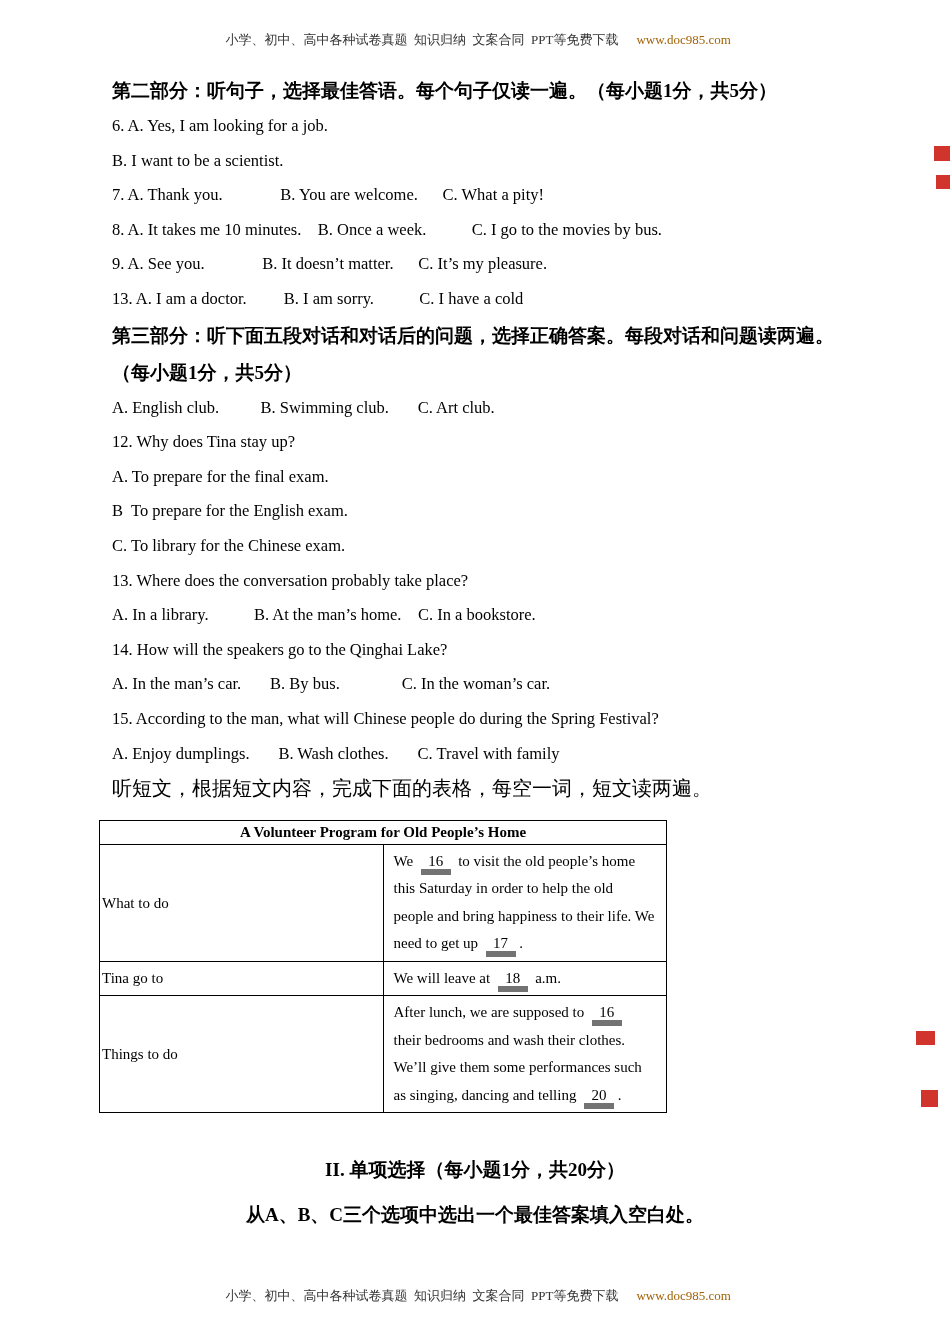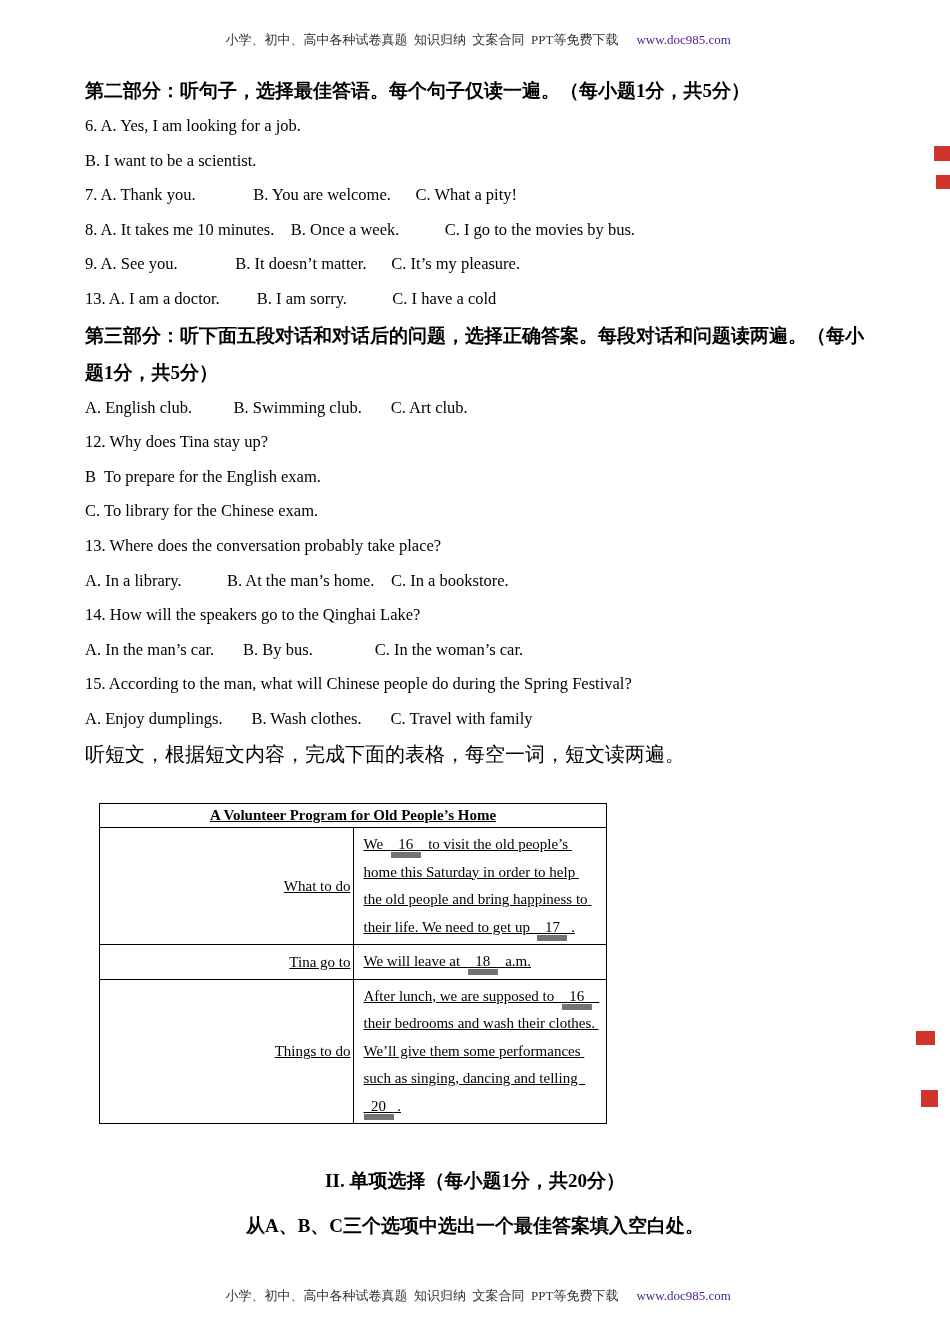--- a/index.html
+++ b/index.html
@@ -21,63 +21,63 @@
     width: 100%;
     text-align: center;
     font-size: 13px;
     color: #333333;
     white-space: pre;
   }
   .page-header { top: 15px; }
   .page-footer { top: 1271px; }
   .page-header .site-url, .page-footer .site-url {
     margin-left: 18px;
-    color: #4c1d95;
+    color: #a16207;
   }
   .content {
     position: absolute;
     top: 72px;
     left: 85px;
     width: 780px;
   }
   .line {
     font-size: 16.5px;
     line-height: 34.6px;
     white-space: pre-wrap;
     word-break: break-word;
+    margin-left: 27px;
   }
   .line.heading {
     font-weight: bold;
     font-size: 19px;
     line-height: 37px;
   }
   .line.small {
     font-size: 20px;
   }
   table.volunteer-table {
     border-collapse: collapse;
     margin-left: 14px;
-    margin-top: 32px;
-    width: 508px;
+    margin-top: 14px;
+    width: 568px;
     table-layout: fixed;
-    text-decoration: underline;
   }
   table.volunteer-table td {
     border: 1px solid #000000;
     font-size: 15px;
   }
   .title-cell {
     text-align: center;
     font-weight: bold;
     padding: 2px 4px;
     line-height: 19px;
   }
   .label-cell {
     width: 128px;
-    text-align: right;
+    text-align: left;
     vertical-align: middle;
     line-height: 20px;
     padding: 2px;
   }
   .content-cell {
     padding: 3px 10px;
     line-height: 27.5px;
     white-space: pre-wrap;
   }
   .blank {
@@ -112,20 +112,21 @@
       <div class="line heading">第二部分：听句子，选择最佳答语。每个句子仅读一遍。（每小题1分，共5分）</div>
       <div class="line normal">6. A. Yes, I am looking for a job.</div>
       <div class="line normal">B. I want to be a scientist.</div>
       <div class="line normal">7. A. Thank you.              B. You are welcome.      C. What a pity!</div>
       <div class="line normal">8. A. It takes me 10 minutes.    B. Once a week.           C. I go to the movies by bus.</div>
       <div class="line normal">9. A. See you.              B. It doesn’t matter.      C. It’s my pleasure.</div>
       <div class="line normal">13. A. I am a doctor.         B. I am sorry.           C. I have a cold</div>
       <div class="line heading">第三部分：听下面五段对话和对话后的问题，选择正确答案。每段对话和问题读两遍。（每小题1分，共5分）</div>
       <div class="line normal">A. English club.          B. Swimming club.       C. Art club.</div>
       <div class="line normal">12. Why does Tina stay up?</div>
+      <div class="line normal">A. To prepare for the final exam.</div>
       <div class="line normal">B  To prepare for the English exam.</div>
       <div class="line normal">C. To library for the Chinese exam.</div>
       <div class="line normal">13. Where does the conversation probably take place?</div>
       <div class="line normal">A. In a library.           B. At the man’s home.    C. In a bookstore.</div>
       <div class="line normal">14. How will the speakers go to the Qinghai Lake?</div>
       <div class="line normal">A. In the man’s car.       B. By bus.               C. In the woman’s car.</div>
       <div class="line normal">15. According to the man, what will Chinese people do during the Spring Festival?</div>
       <div class="line normal">A. Enjoy dumplings.       B. Wash clothes.       C. Travel with family</div>
       <div class="line small">听短文，根据短文内容，完成下面的表格，每空一词，短文读两遍。</div>
     </div>

